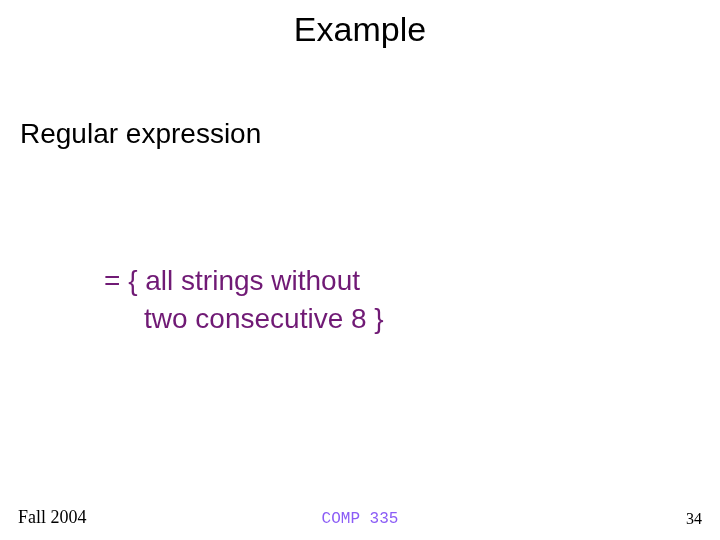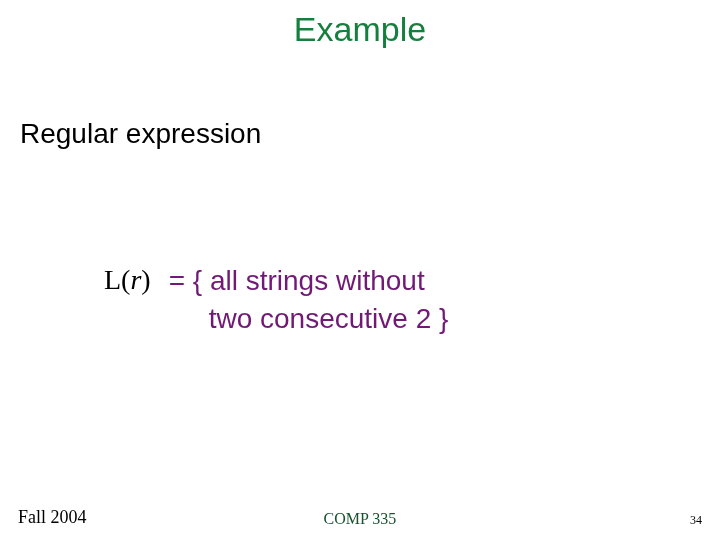--- a/index.html
+++ b/index.html
@@ -11,21 +11,21 @@
     font-family: "Comic Sans MS", cursive, sans-serif;
     overflow: hidden;
   }
   .title {
     position: absolute;
     top: 10px;
     left: 0;
     width: 720px;
     text-align: center;
     font-size: 34px;
-    color: #15803d;
+    color: #000000;
   }
   .line1 {
     position: absolute;
     top: 118px;
     left: 20px;
     font-size: 28px;
     color: #000;
     display: flex;
     align-items: center;
     gap: 36px;
@@ -64,49 +64,46 @@
     font-size: 18px;
     color: #000;
     font-style: normal;
   }
   .footer-center {
     position: absolute;
     bottom: 12px;
     left: 0;
     width: 720px;
     text-align: center;
-    font-family: Liberation Serif, serif;
+    font-family: Liberation Mono, monospace;
     font-size: 16px;
-    color: #14532d;
+    color: #8b5cf6;
   }
   .footer-right {
     position: absolute;
     bottom: 12px;
     right: 18px;
     font-family: "Times New Roman", serif;
-    font-size: 12px;
+    font-size: 16px;
     color: #000;
   }
   .plain { font-style: normal; }
   sup { font-size: 0.65em; vertical-align: super; font-style: normal; }
 </style>
 </head>
 <body>
 
 <div class="title">Example</div>
 
 <div class="line1">
   <span>Regular expression</span>
 </div>
 
 <div class="block2">
-  <span class="lr">
-    <span class="plain">L</span><span class="plain">(</span><span>r</span><span class="plain">)</span>
-  </span>
   <div class="desc">
     <div>= { all strings without</div>
-    <div class="l2">two consecutive 2 }</div>
+    <div class="l2">two consecutive 8 }</div>
   </div>
 </div>
 
 <div class="footer-left">Fall 2004</div>
 <div class="footer-center">COMP 335</div>
 <div class="footer-right">34</div>
 
 </body></html>

